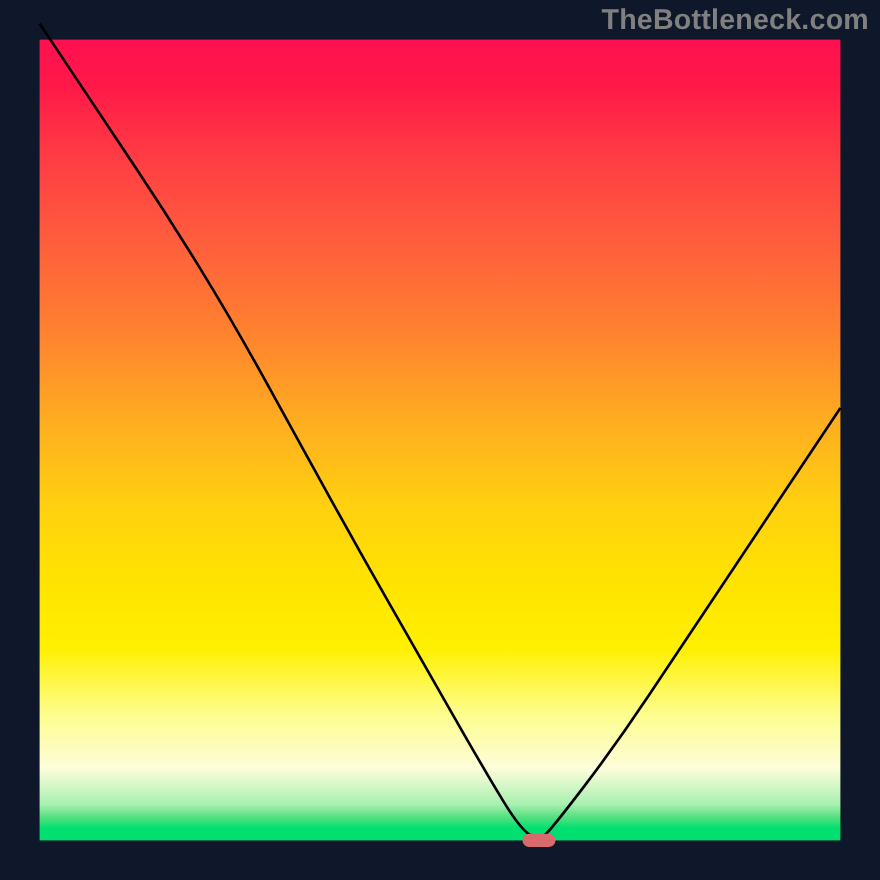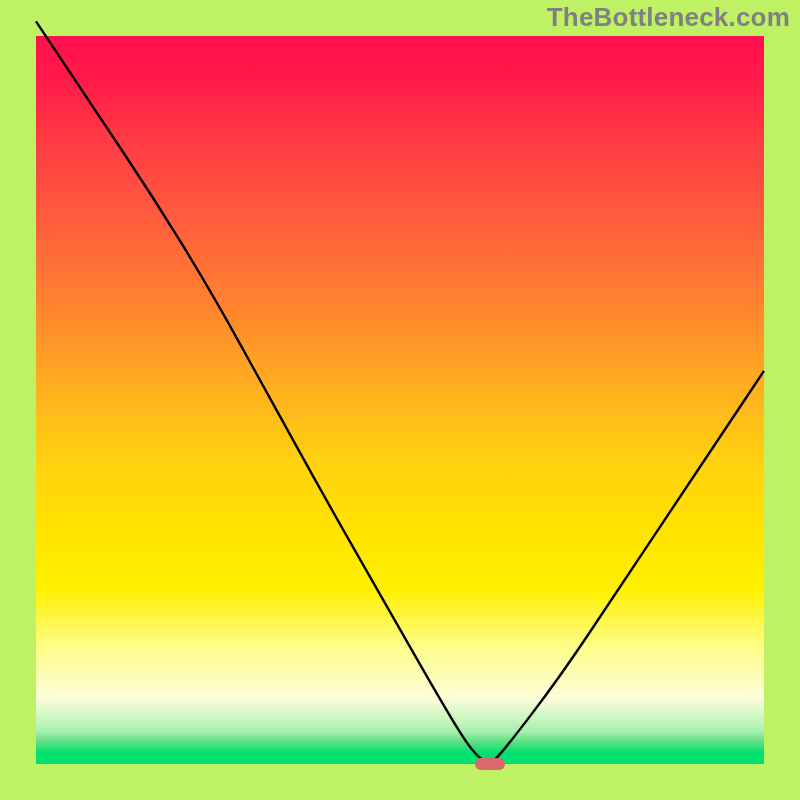--- a/index.html
+++ b/index.html
@@ -7,21 +7,21 @@
     padding: 0;
     width: 800px;
     height: 800px;
     background: #000;
     overflow: hidden;
   }
   .frame {
     position: relative;
     width: 800px;
     height: 800px;
-    background: #bef264;
+    background: #0f172a;
   }
   .watermark {
     position: absolute;
     top: 2px;
     right: 10px;
     font-family: Arial, Helvetica, sans-serif;
     font-size: 26px;
     font-weight: 600;
     color: #808080;
     letter-spacing: 0.2px;

